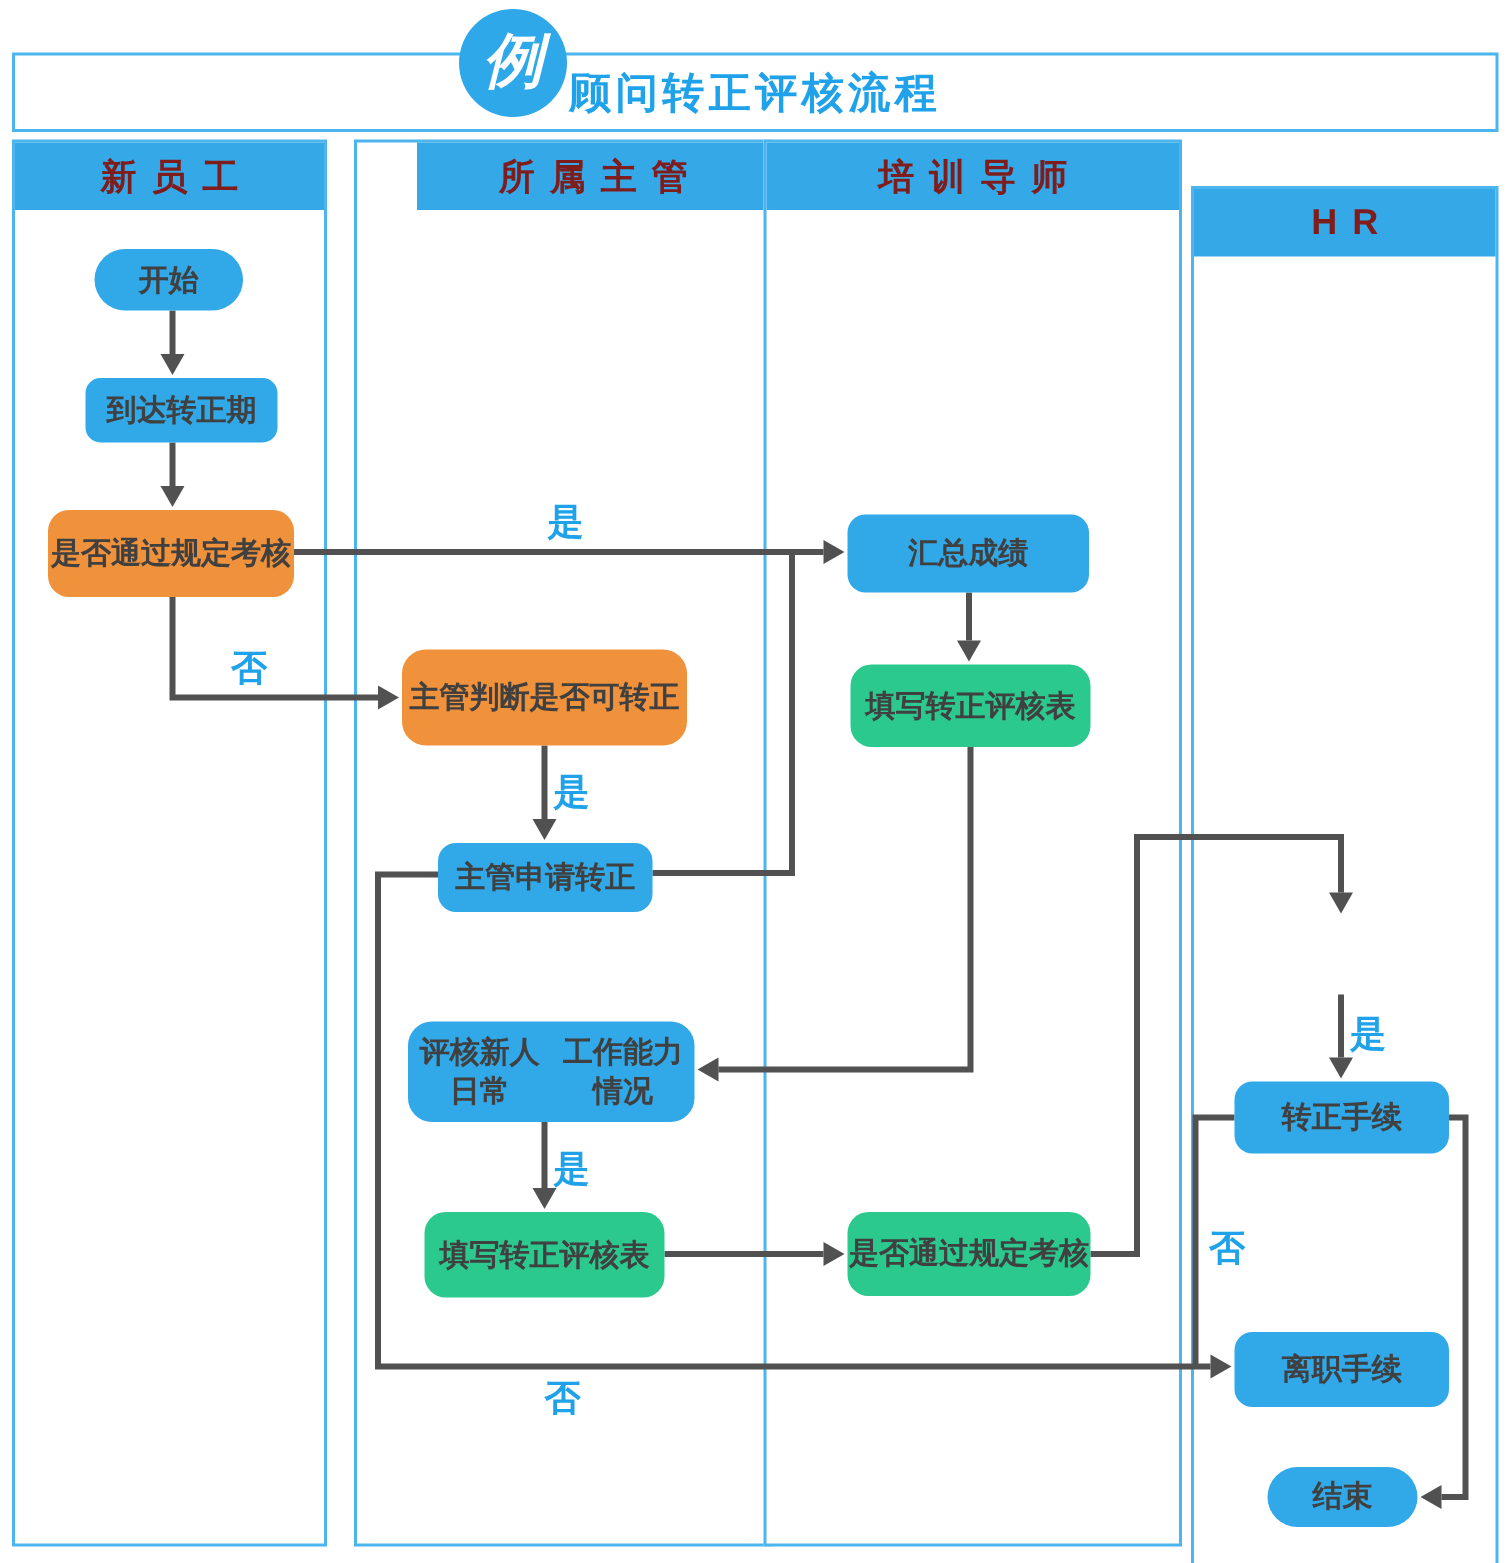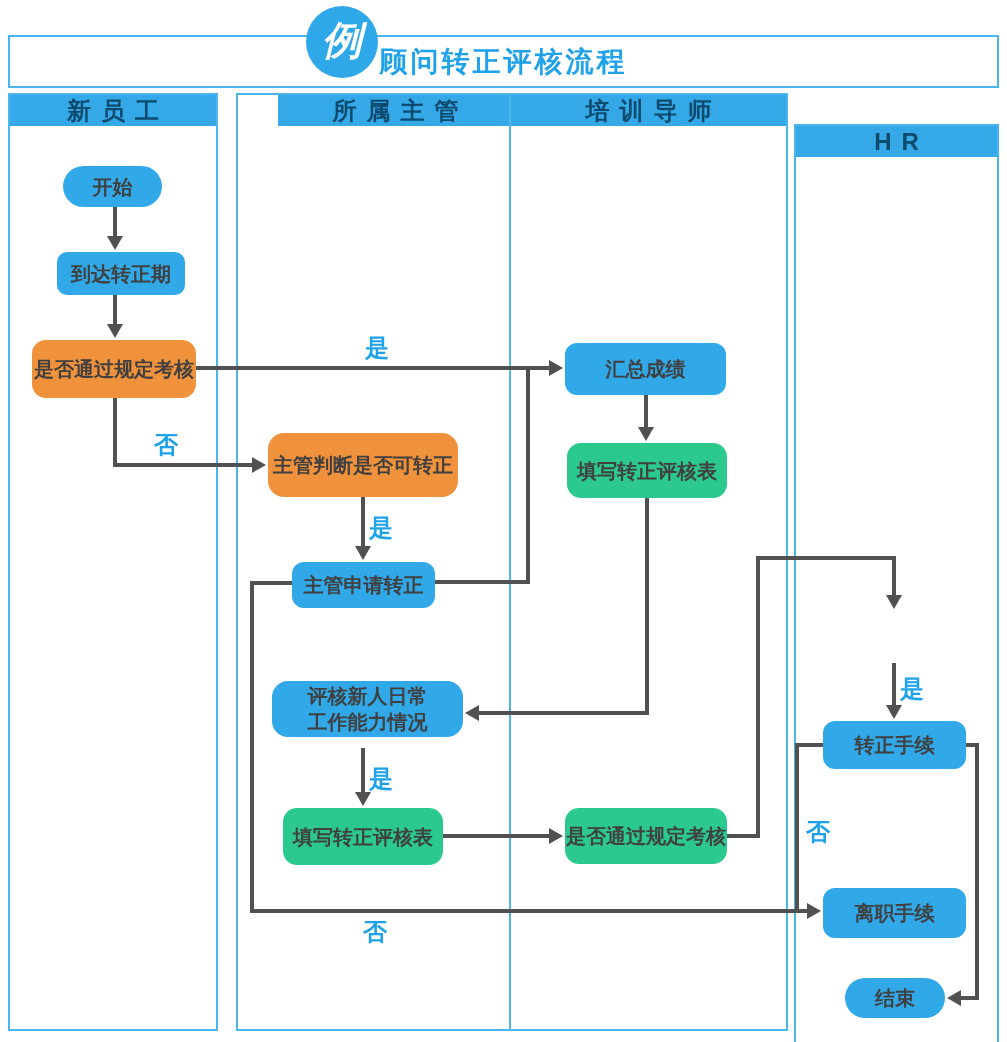--- a/index.html
+++ b/index.html
@@ -9,22 +9,22 @@
   
   .title-box{position:absolute;left:8px;top:35px;width:987px;height:49px;
     border:2px solid #4db5ed;background:#fff;display:flex;align-items:center;justify-content:center;}
   .title-text{color:#1fa2e9;font-size:28px;font-weight:bold;letter-spacing:3px;}
   .badge{position:absolute;left:306px;top:6px;width:72px;height:72px;border-radius:50%;
     background:#2fa8e9;display:flex;align-items:center;justify-content:center;z-index:5;}
   .badge span{color:#fff;font-size:40px;font-weight:bold;font-style:italic;transform:translateY(-2px);}
 
   
   .lane{position:absolute;top:93px;height:938px;border:2px solid #4db5ed;background:#fff;box-sizing:border-box;}
-  .lane-header{height:31px;background:#35a9e8;display:flex;align-items:center;justify-content:center;
-    color:#0c4a6e;font-size:24px;font-weight:bold;letter-spacing:10px;padding-left:10px;box-sizing:border-box;}
+  .lane-header{height:45px;background:#35a9e8;display:flex;align-items:center;justify-content:center;
+    color:#7f1d1d;font-size:24px;font-weight:bold;letter-spacing:10px;padding-left:10px;box-sizing:border-box;}
   #lane-1{left:8px;width:210px;}
   #lane-2{left:236px;width:279px;padding-left:40px;}
   #lane-3{left:509px;width:279px;}
   #lane-4{left:794px;width:205px;margin-top:31px;}
 
   
   #edges{position:absolute;left:0;top:0;z-index:10;pointer-events:none;}
   #edges path.l{fill:none;stroke:#515151;stroke-width:4;}
   #edges path.a{fill:#515151;stroke:none;}
 
@@ -32,21 +32,21 @@
   .node{position:absolute;z-index:20;display:flex;align-items:center;justify-content:center;
     color:#404040;font-size:20px;font-weight:bold;text-align:center;line-height:26px;box-sizing:border-box;}
   .blue{background:#31a8e8;}
   .orange{background:#f0913b;}
   .green{background:#2bc98e;}
   #n-start{left:63px;top:166px;width:99px;height:41px;border-radius:21px;}
   #n-reach{left:57px;top:252px;width:128px;height:43px;border-radius:10px;}
   #n-pass{left:32px;top:340px;width:164px;height:58px;border-radius:14px;}
   #n-judge{left:268px;top:433px;width:190px;height:64px;border-radius:16px;}
   #n-apply{left:292px;top:562px;width:143px;height:46px;border-radius:12px;}
-  #n-evaluate{left:272px;top:681px;width:191px;height:56px;border-radius:16px;flex-direction:column;justify-content:center;}
+  #n-evaluate{left:272px;top:681px;width:191px;height:67px;border-radius:16px;justify-content:center;}
   #n-fill2{left:283px;top:808px;width:160px;height:57px;border-radius:14px;}
   #n-summarize{left:565px;top:343px;width:161px;height:52px;border-radius:12px;}
   #n-fill3{left:567px;top:443px;width:160px;height:55px;border-radius:14px;}
   #n-print{left:565px;top:808px;width:162px;height:56px;border-radius:14px;}
   #n-confirm{left:823px;top:611px;width:143px;height:52px;border-radius:12px;}
   #n-regular{left:823px;top:721px;width:143px;height:48px;border-radius:12px;}
   #n-resign{left:823px;top:888px;width:143px;height:50px;border-radius:12px;}
   #n-end{left:845px;top:978px;width:100px;height:40px;border-radius:20px;}
 
   

